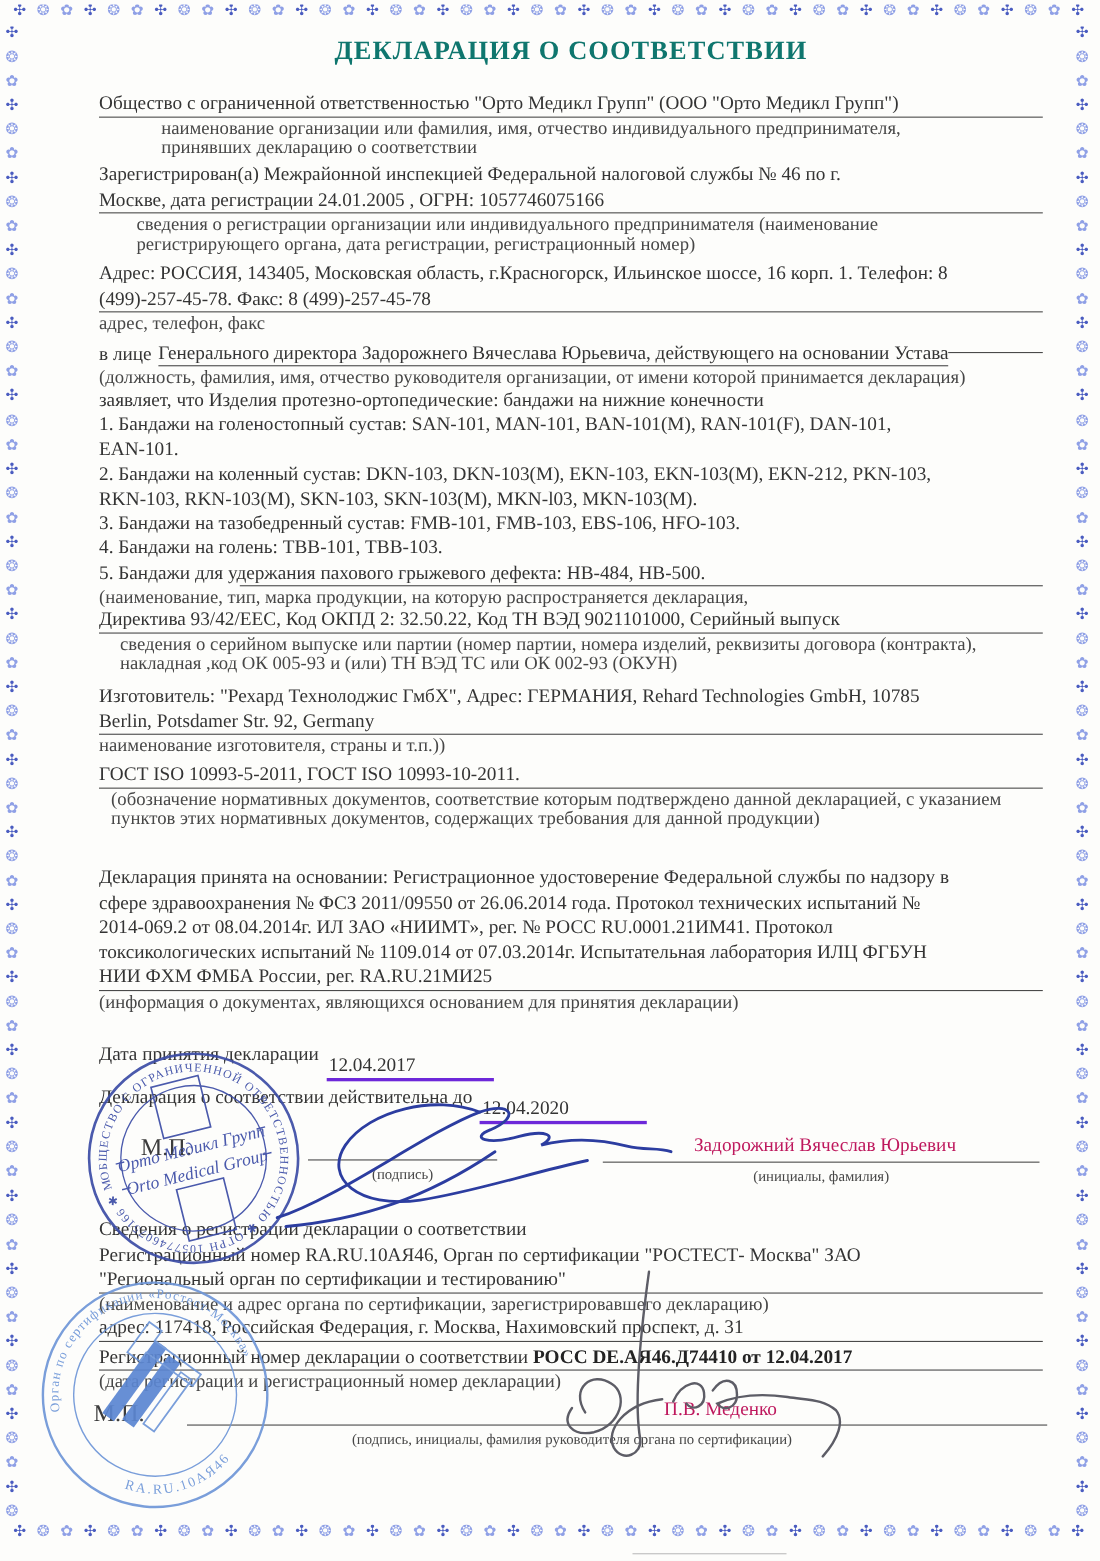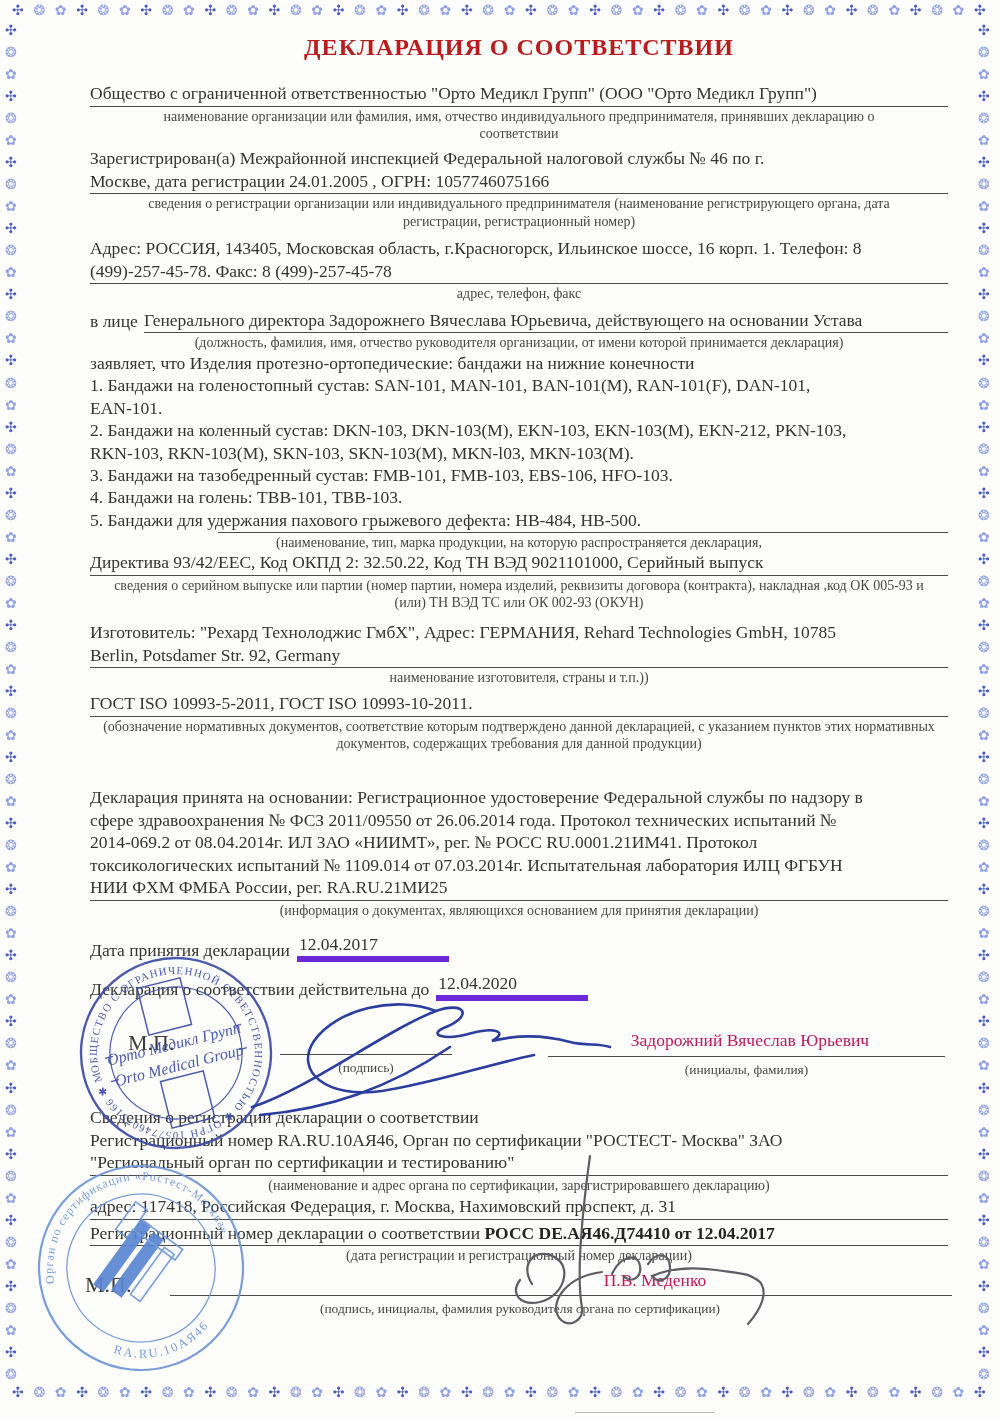--- a/index.html
+++ b/index.html
@@ -11,27 +11,27 @@
   
   .border-strip{position:absolute; display:flex; justify-content:space-between; overflow:hidden;}
   .border-strip span{font-size:14px; line-height:14px;}
   .bs-top   {left:12px; right:14px; top:4px;  height:18px;}
   .bs-bottom{left:12px; right:14px; top:1386px; height:18px;}
   .bs-left  {left:5px;  top:24px;  width:18px; height:1358px; flex-direction:column;}
   .bs-right {left:978px;top:24px;  width:18px; height:1358px; flex-direction:column;}
   .bd{color:#4a5cc0;} .bl{color:#8fa0e6;}
   
   .blk{position:absolute; left:90px; width:858px; font-size:17.5px; line-height:22.6px; white-space:nowrap;}
-  .title{position:absolute; left:90px; width:858px; text-align:center; font-size:24px; font-weight:bold; letter-spacing:1px; color:#b91c1c;}
-  .cap{font-size:14px; line-height:17.5px; color:#474747; text-align:center; white-space:normal; margin:1px auto 0 auto;}
+  .title{position:absolute; left:90px; width:858px; text-align:center; font-size:24px; font-weight:bold; letter-spacing:1px; color:#0f766e;}
+  .cap{font-size:17px; line-height:17.5px; color:#474747; text-align:left; white-space:normal; margin:1px auto 0 auto;}
   .rule{height:1px; background:#4a4a4a; margin-top:1px;}
-  .flexline{display:flex; align-items:flex-end;}
+  .flexline{display:flex; align-items:center;}
   .u{border-bottom:1px solid #4a4a4a;}
   .ufill{flex:1; border-bottom:1px solid #4a4a4a;}
-  .val{border-bottom:6px solid #6d28d9; min-width:150px; padding-left:2px;}
+  .val{border-bottom:3px solid #6d28d9; min-width:150px; padding-left:2px;margin-top:24px;}
   .b{font-weight:bold; color:#232323;}
   .absline{position:absolute; height:1px; background:#4a4a4a;}
   .abscap{position:absolute; font-size:13.4px; color:#474747; text-align:center;}
   .abstext{position:absolute; font-size:17.5px; color:#be185d;}
   .mp{position:absolute; font-size:22px; color:#3c3c3c;}
   
   .stamp{position:absolute; opacity:.92;}
   .sig{position:absolute;}
   .faintline{position:absolute; height:1px; background:#bcbcbc;}
 </style>

